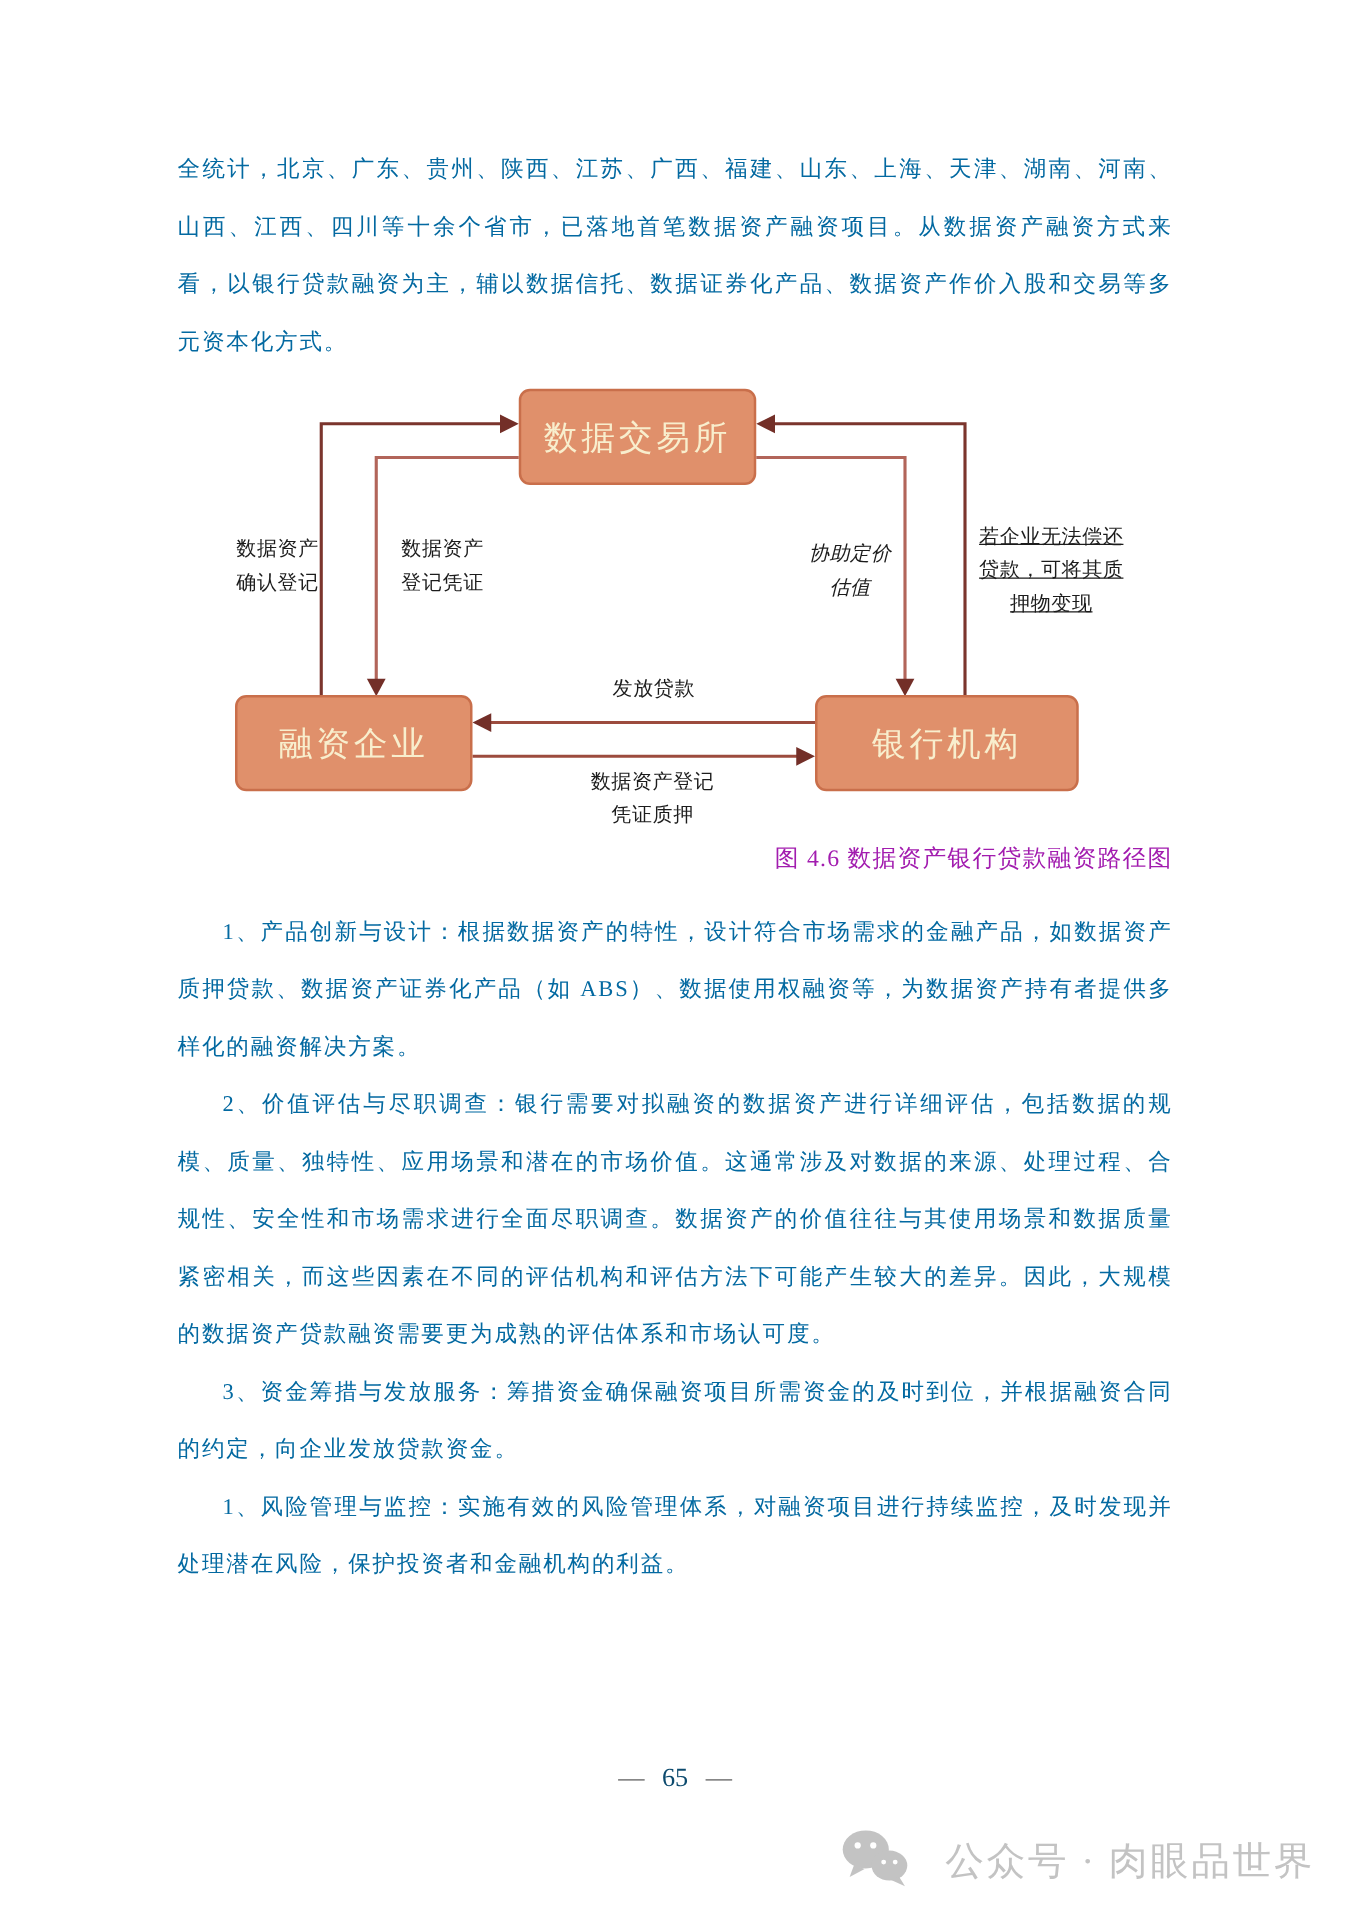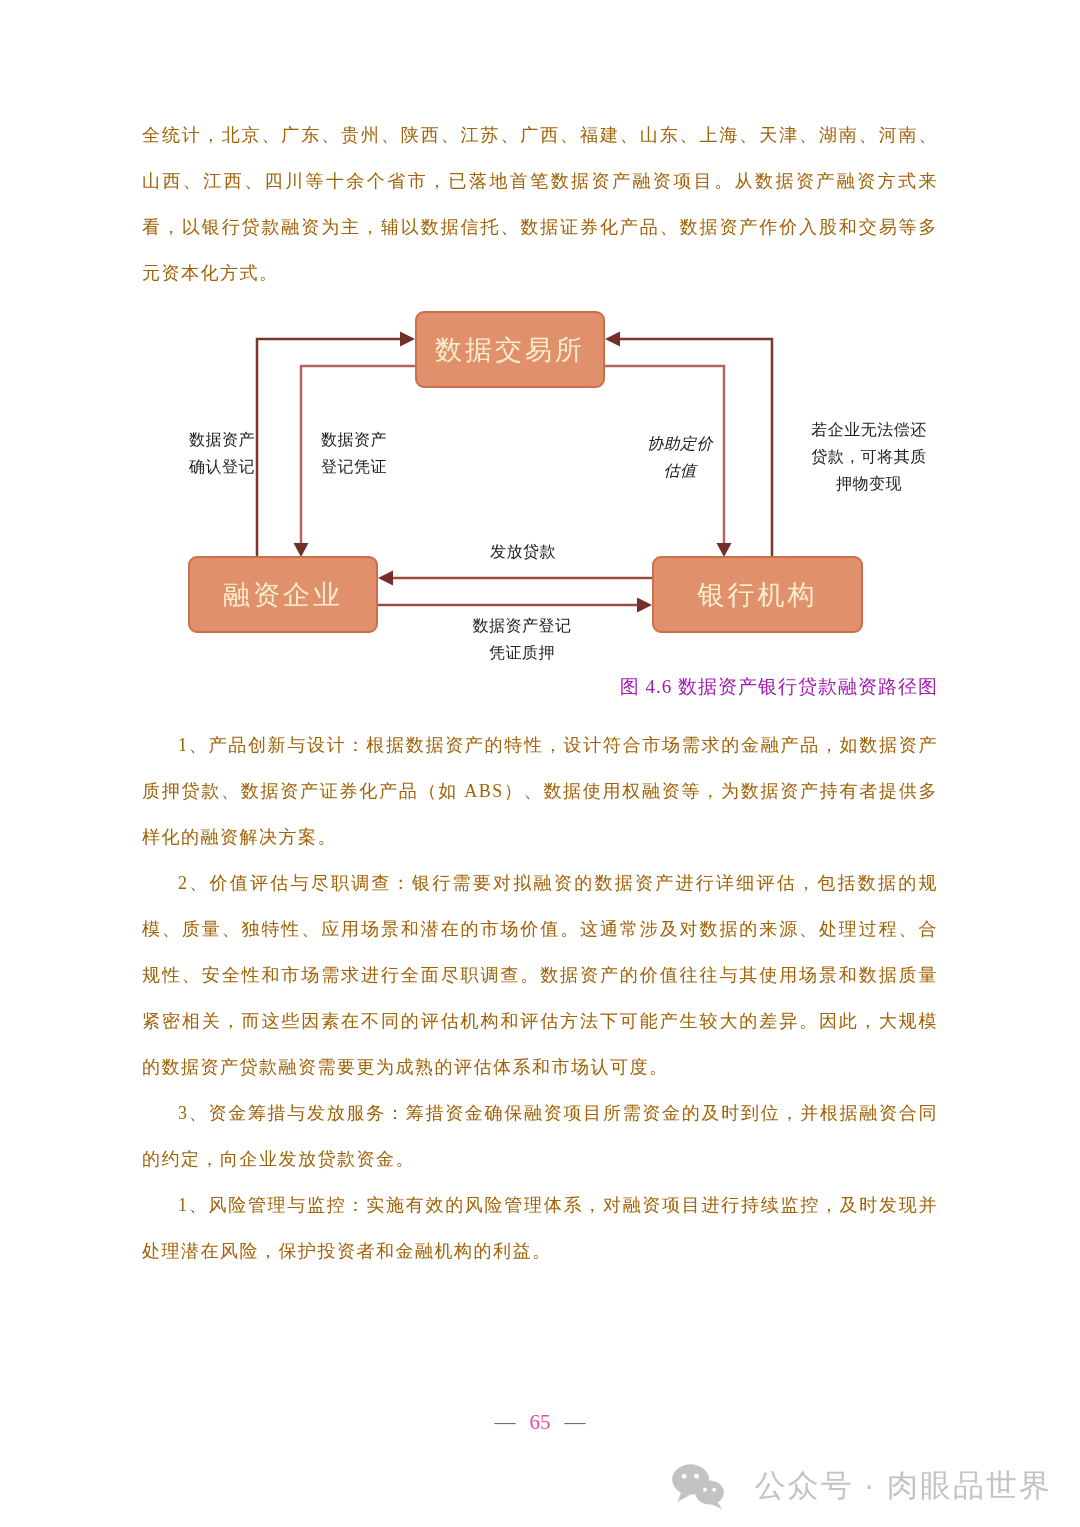--- a/index.html
+++ b/index.html
@@ -17,21 +17,21 @@
     left: 142px;
     top: 112px;
     width: 796px;
   }
   .body-par {
     margin: 0;
     font-size: 18px;
     line-height: 46px;
     text-align: justify;
     letter-spacing: 1.5px;
-    color: #a16207;
+    color: #0369a1;
   }
   .body-par.indent { text-indent: 2em; }
 
   
   .diagram {
     position: relative;
     width: 796px;
     height: 348px;
     margin: 10px 0 0 0;
   }
@@ -70,21 +70,21 @@
     line-height: 27px;
     color: #1c1c1c;
     white-space: pre-line;
     text-align: center;
     z-index: 3;
     letter-spacing: 0.5px;
   }
   .lbl-confirm    { left: 26px;  top: 120px; width: 108px; }
   .lbl-cert       { left: 164px; top: 120px; width: 96px;  }
   .lbl-assist     { left: 490px; top: 124px; width: 96px; font-style: italic;  }
-  .lbl-collateral { left: 654px; top: 110px; width: 146px; }
+  .lbl-collateral { left: 626px; top: 110px; width: 146px; text-decoration: underline; }
   .lbl-loan       { left: 330px; top: 232px; width: 102px; }
   .lbl-pledge     { left: 316px; top: 306px; width: 128px; }
 
   .fig-caption {
     margin: 20px 0 22px 0;
     text-align: right;
     font-size: 19px;
     letter-spacing: 1px;
     color: #a21caf;
   }
@@ -92,31 +92,31 @@
   
   .footer {
     position: absolute;
     left: 0;
     top: 1410px;
     width: 1080px;
     text-align: center;
     font-size: 21px;
   }
   .footer .dash { color: var(--footer_dash, #666666); padding: 0 14px; }
-  .footer .num  { color: #ec4899; }
+  .footer .num  { color: #0c4a6e; }
 
   
   .watermark {
     position: absolute;
     right: 28px;
     top: 1462px;
     display: flex;
-    align-items: center;
+    align-items: flex-end;
     gap: 28px;
-    font-family: Liberation Sans, sans-serif;
+    font-family: Liberation Serif, serif;
   }
   .watermark .wm-text {
     font-size: 31px;
     color: var(--watermark, #C3C3C3);
     letter-spacing: 2px;
   }
   .watermark svg { display: block; }
   .wm-fill { fill: var(--watermark, #C3C3C3); }
 </style>
 </head>

